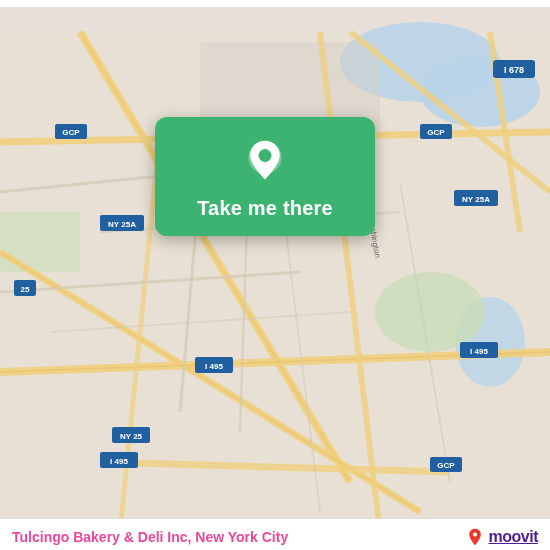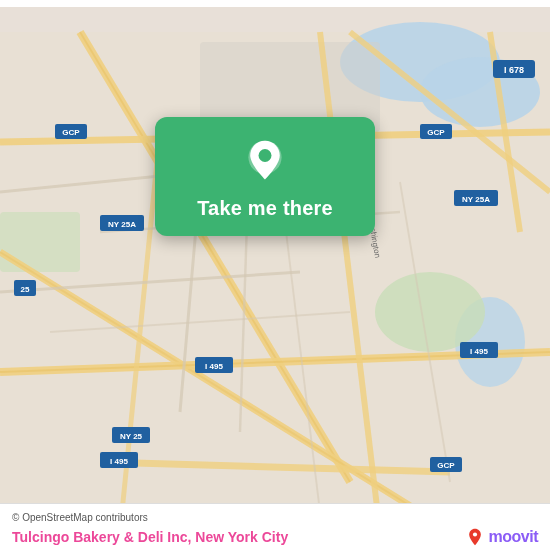--- a/index.html
+++ b/index.html
@@ -91,22 +91,23 @@
     }
 
     .moovit-icon {
       width: 20px;
       height: 20px;
     }
 
     .moovit-text {
       font-size: 16px;
       font-weight: 700;
-      color: #8b5cf6;
+      color: #4c1d95;
       letter-spacing: -0.5px;
+      text-decoration: underline;
     }
 
     
     .map-svg {
       position: absolute;
       top: 0; left: 0;
       width: 100%;
       height: 100%;
     }
   </style>
@@ -205,21 +206,20 @@
 
       <path d="M24 4 C15.16 4 8 11.16 8 20 C8 30 24 46 24 46 C24 46 40 30 40 20 C40 11.16 32.84 4 24 4Z" fill="white"></path>
 
       <circle cx="24" cy="20" r="7" fill="#3cb371"></circle>
     </svg>
 
     <button class="take-me-there-btn">Take me there</button>
   </div>
 
   <div class="bottom-bar">
-    <div class="attribution">© OpenStreetMap contributors</div>
     <div class="location-info">
       <span class="location-name">Tulcingo Bakery &amp; Deli Inc, New York City</span>
       <div class="moovit-logo">
 
         <svg class="moovit-icon" viewBox="0 0 24 24" xmlns="http://www.w3.org/2000/svg">
           <path d="M12 2C8.13 2 5 5.13 5 9c0 5.25 7 13 7 13s7-7.75 7-13c0-3.87-3.13-7-7-7z" fill="#e8392a"></path>
           <circle cx="12" cy="9" r="2.5" fill="white"></circle>
         </svg>
         <span class="moovit-text">moovit</span>
       </div>

